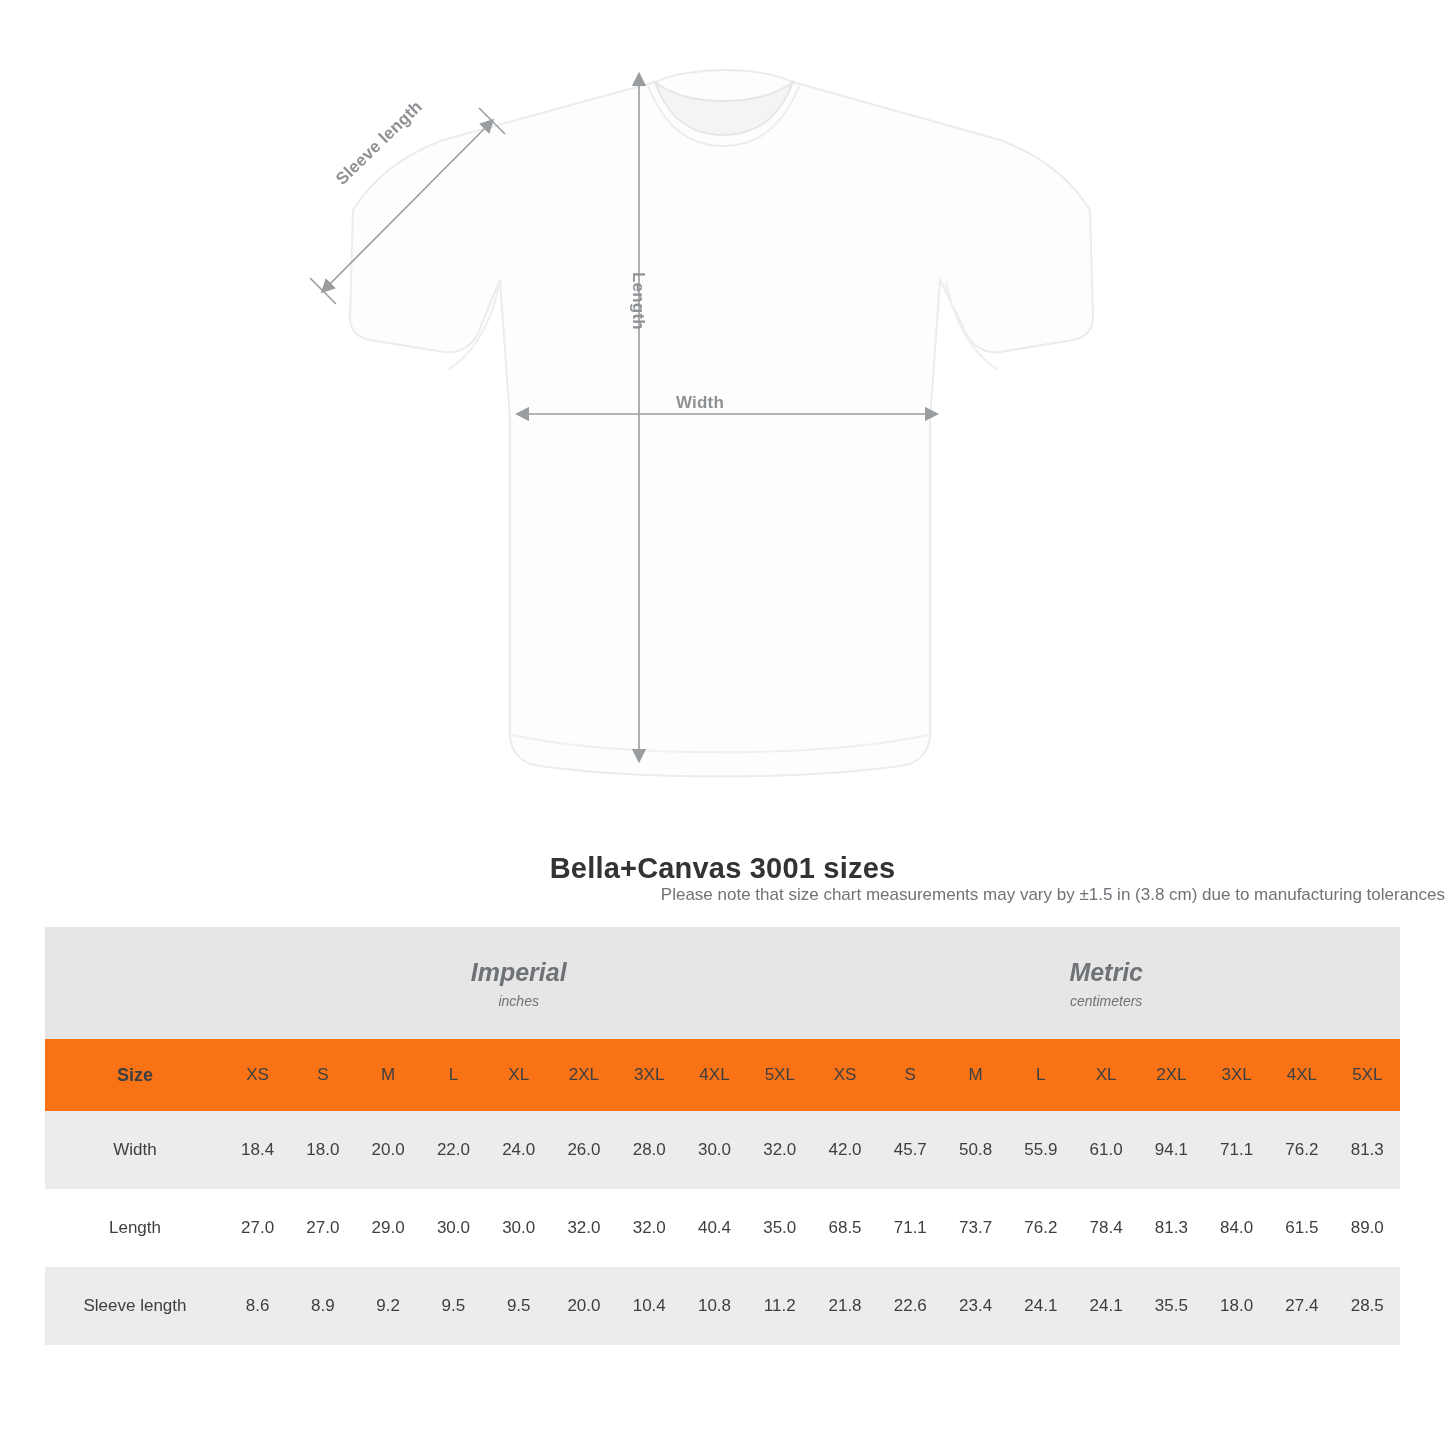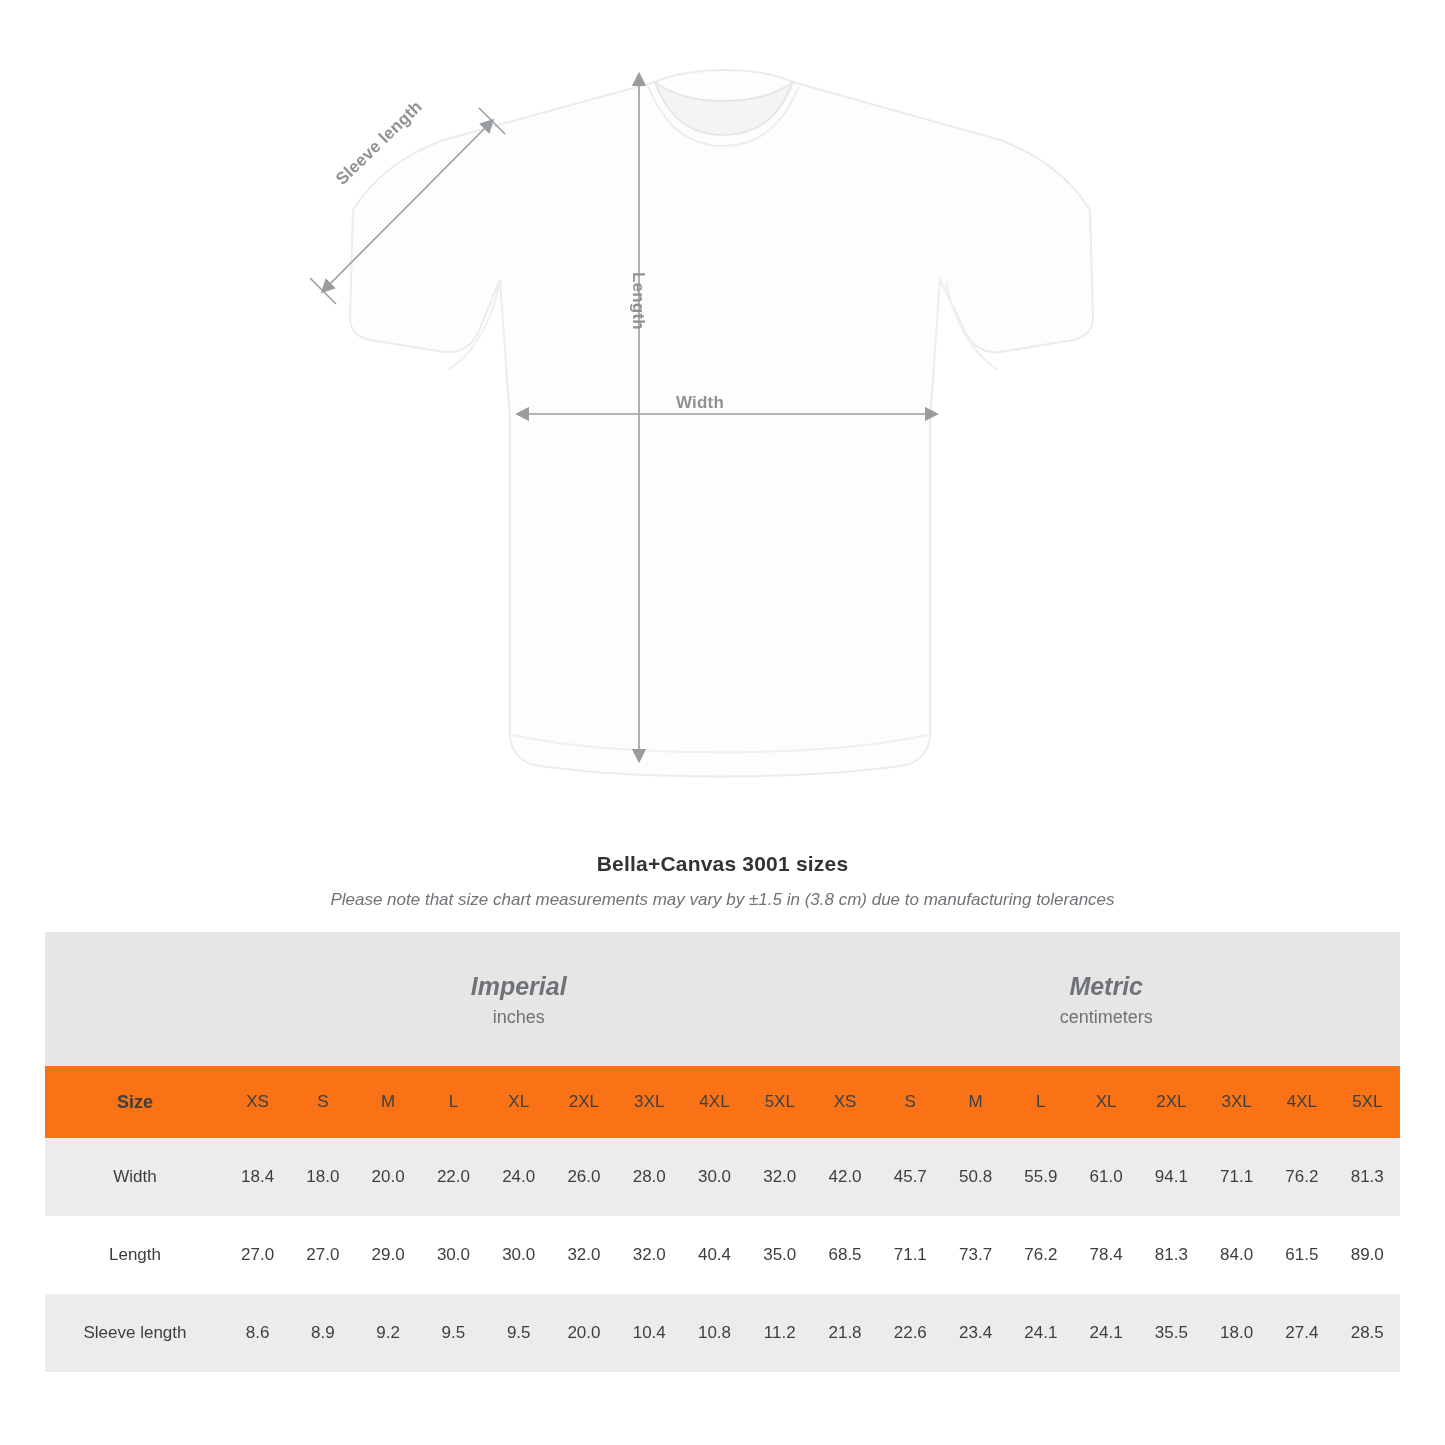--- a/index.html
+++ b/index.html
@@ -52,30 +52,29 @@
     left: 676px;
     top: 393px;
   }
 
   
   .title-block {
     text-align: center;
     margin-top: 22px;
   }
   .chart-title {
-    font-size: 21px;
+    font-size: 29px;
     font-weight: bold;
     color: #333333;
     letter-spacing: 0.2px;
   }
   .chart-note {
     font-size: 17px;
-    font-style: italic;
     color: #6f7377;
-    margin-top: 14px;
+    text-align: right;
   }
 
   
   .table-wrap {
     margin: 22px 45px 0 45px;
     width: 1355px;
   }
   table.size-table {
     border-collapse: collapse;
     width: 100%;
@@ -84,32 +83,33 @@
   table.size-table td,
   table.size-table th {
     text-align: center;
     vertical-align: middle;
     font-weight: normal;
     font-size: 17px;
     color: #3c3f42;
     padding: 0;
   }
   .unit-header td {
-    height: 134px;
+    height: 112px;
     background: #e6e6e6;
   }
   .unit-name {
     font-size: 25px;
     font-style: italic;
     font-weight: bold;
     color: #6f7377;
     line-height: 1.2;
   }
   .unit-sub {
-    font-size: 18px;
+    font-size: 14px;
+    font-style: italic;
     color: #6f7377;
     margin-top: 6px;
   }
   .size-row td {
     height: 72px;
     background: #f97316;
     font-size: 18px;
     font-weight: bold;
     color: #3c3f42;
   }

